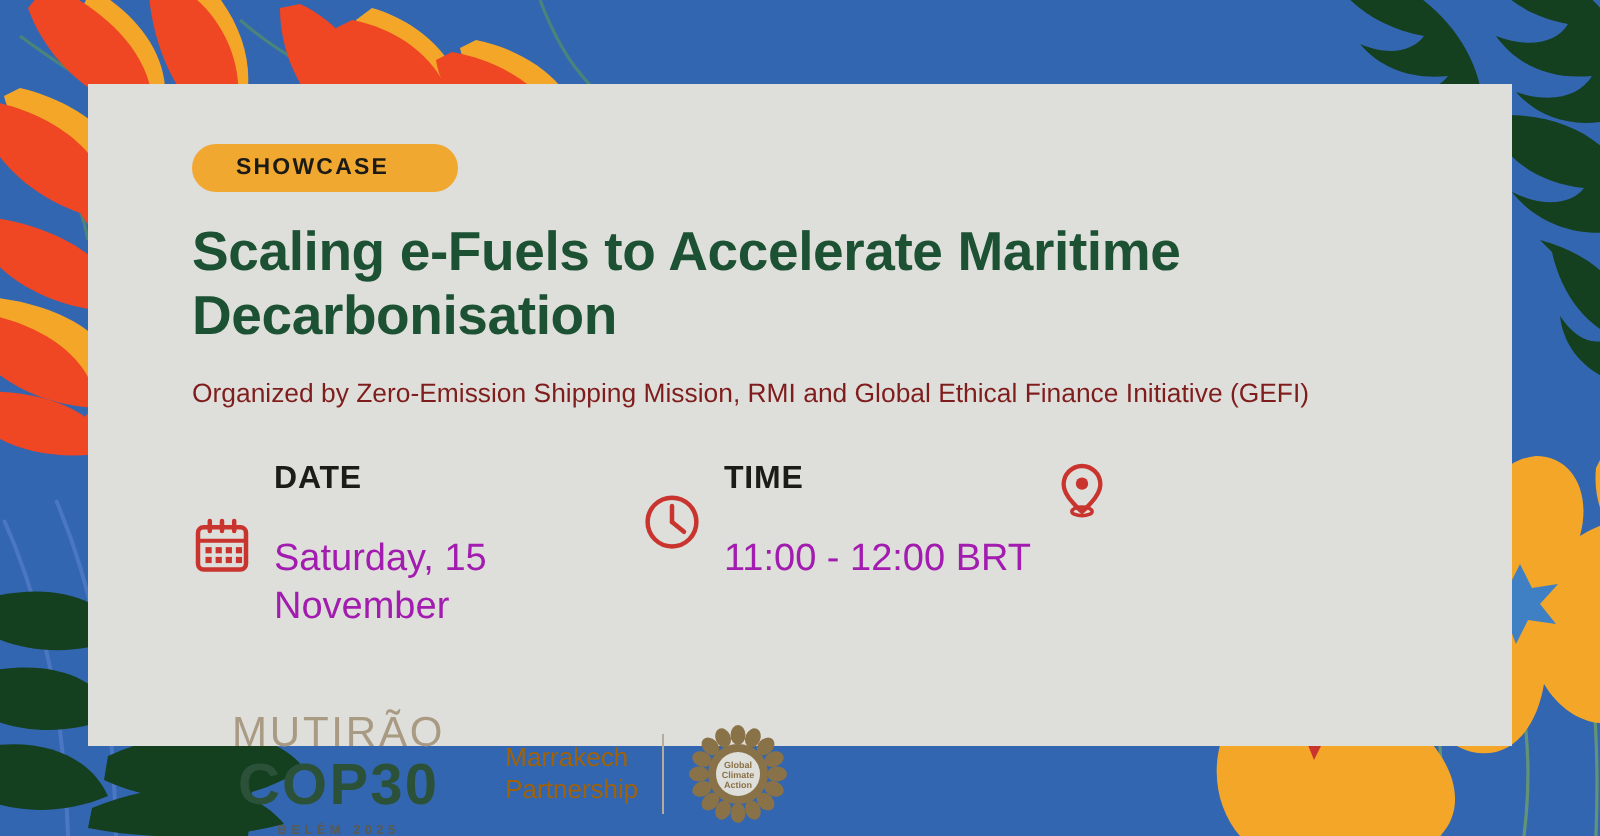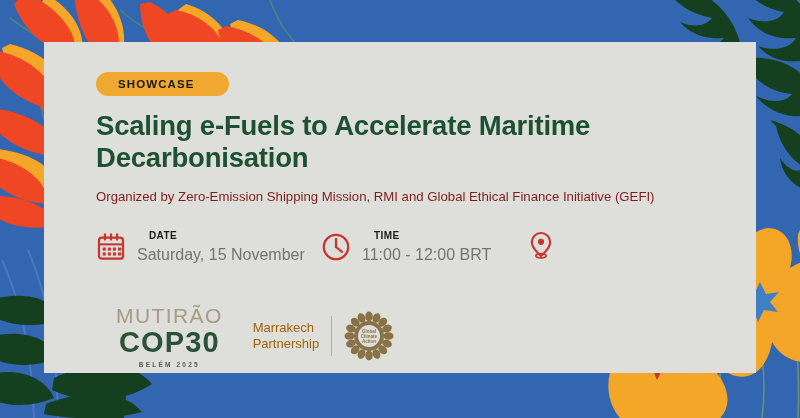--- a/index.html
+++ b/index.html
@@ -77,29 +77,28 @@
   .detail-item.time { width: 205px; }
   .detail-icon {
     width: 30px;
     height: 30px;
     flex: 0 0 30px;
     margin-right: 11px;
   }
   .detail-text { line-height: 1.25; }
   .detail-label {
     color: #1b1b18;
-    font-size: 10px;
+    font-size: 16px;
     font-weight: bold;
     letter-spacing: 0.4px;
-    margin-left: 12px;
   }
   .detail-value {
-    color: #737373;
-    font-size: 16px;
-    margin-top: 2px;
+    color: #a21caf;
+    font-size: 19px;
+    margin-top: 18px;
   }
   .logos {
     display: flex;
     align-items: center;
     margin-top: 40px;
     margin-left: 20px;
   }
   .cop-logo {
     text-align: center;
     line-height: 1;

